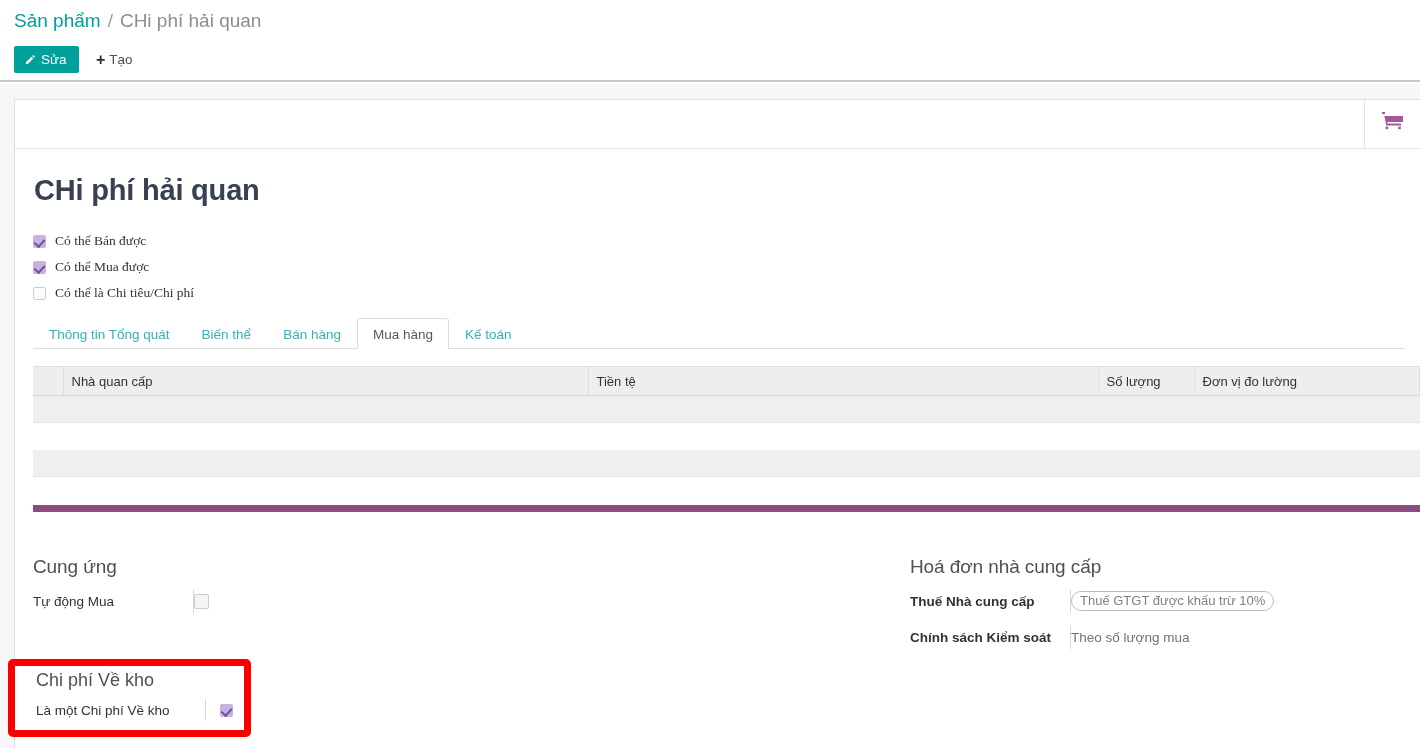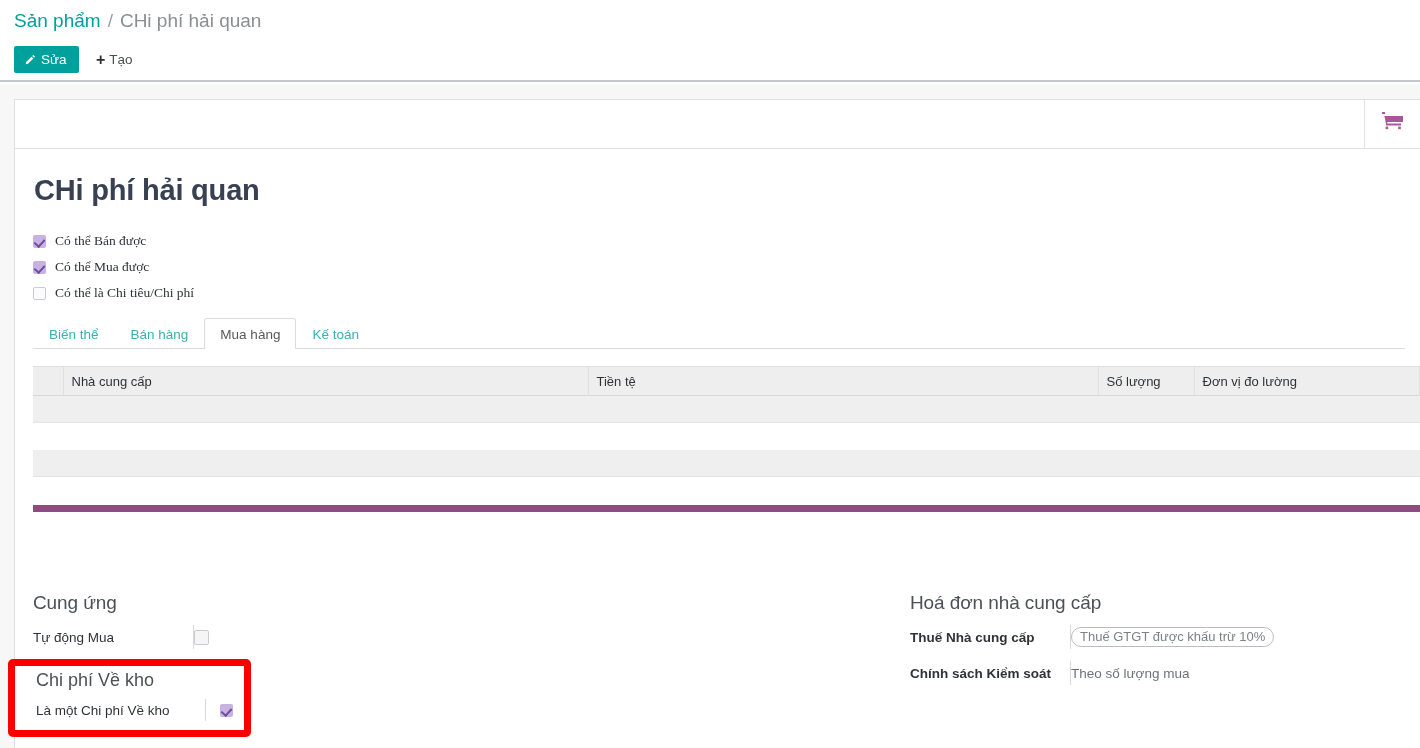--- a/index.html
+++ b/index.html
@@ -185,21 +185,20 @@
   #purple-divider {
     position: absolute; left: 33px; top: 505px;
     width: 1387px; height: 7px;
     background: #8e4b82;
   }
 
   
   .group-title {
     font-size: 19px; color: #4c5156;
     letter-spacing: -0.1px;
-    margin-top: 36px;
   }
   #supply-group { position: absolute; left: 33px; top: 556px; width: 430px; }
   #invoice-group { position: absolute; left: 910px; top: 556px; width: 440px; }
 
   .fld-row {
     display: flex; align-items: center;
     height: 26px; margin-top: 10px;
   }
   .fld-label {
     width: 160px; flex: 0 0 160px;
@@ -315,32 +314,33 @@
     <span class="cbx on"></span>
     <span class="flag-label">Có thể Mua được</span>
   </div>
   <div class="flag-row">
     <span class="cbx off"></span>
     <span class="flag-label">Có thể là Chi tiêu/Chi phí</span>
   </div>
 </div>
 
 <div id="notebook-tabs">
+  <div class="nb-tab">Thông tin Tổng quát</div>
   <div class="nb-tab">Biến thể</div>
   <div class="nb-tab">Bán hàng</div>
   <div class="nb-tab active">Mua hàng</div>
   <div class="nb-tab">Kế toán</div>
 </div>
 
 <div id="seller-grid">
   <table>
     <thead>
       <tr>
         <th class="handle-col"></th>
-        <th style="width:525px">Nhà cung cấp</th>
+        <th style="width:525px">Nhà quan cấp</th>
         <th style="width:510px">Tiền tệ</th>
         <th style="width:96px">Số lượng</th>
         <th>Đơn vị đo lường</th>
       </tr>
     </thead>
     <tbody>
       <tr class="empty-row">
         <td class="handle-col"></td>
           <td></td>
           <td></td>

